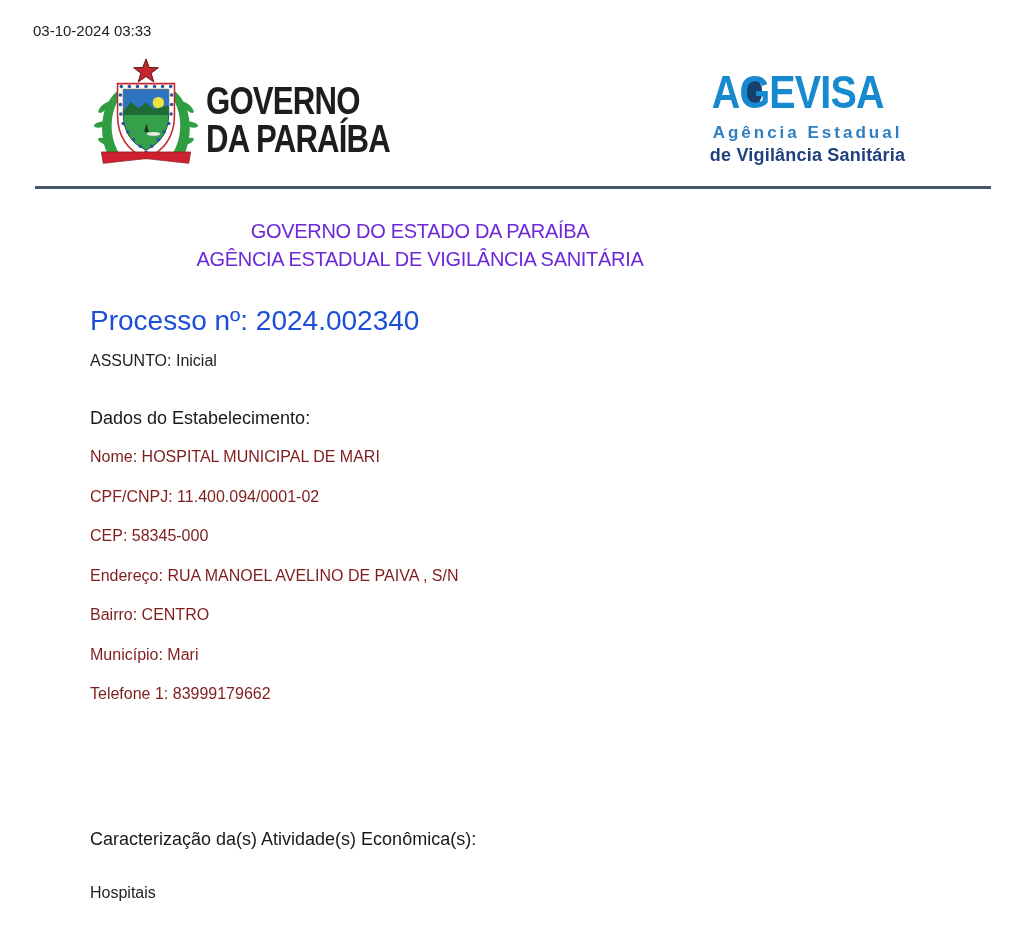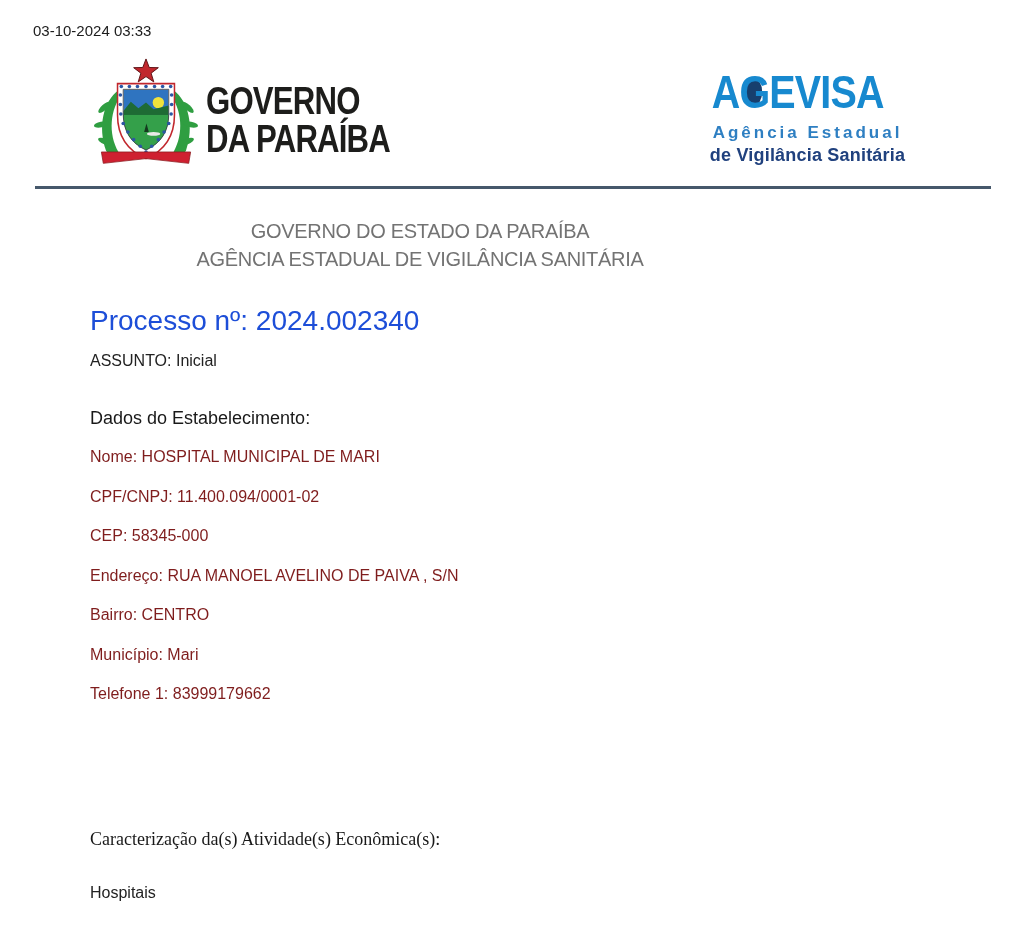--- a/index.html
+++ b/index.html
@@ -55,35 +55,35 @@
   }
 
   .rule {
     position: absolute; left: 35px; top: 186px;
     width: 956px; height: 3px; background: #46586b;
   }
 
   .org-header {
     position: absolute; left: 0; top: 217px; width: 840px;
     text-align: center; font-size: 20px; line-height: 28px;
-    color: #737373; letter-spacing: -0.3px;
+    color: #6d28d9; letter-spacing: -0.3px;
   }
 
   .process-title {
     position: absolute; left: 90px; top: 305px;
     font-size: 28px; color: #1d4ed8;
   }
   .process-subject {
     position: absolute; left: 90px; top: 352px;
     font-size: 16px; color: #222;
   }
 
   .section-heading { position: absolute; left: 90px; font-size: 18px; color: #191919; }
   .establishment-heading { top: 408px; }
-  .activities-heading { top: 829px; font-family: Liberation Serif, serif; }
+  .activities-heading { top: 829px; }
 
   .fields { position: absolute; left: 90px; top: 448px; }
   .field-line { height: 39.5px; font-size: 16px; color: #7f1d1d; white-space: nowrap; }
 
   .activity-item {
     position: absolute; left: 90px; top: 884px;
     font-size: 16px; color: #222;
   }
 </style>
 </head>

